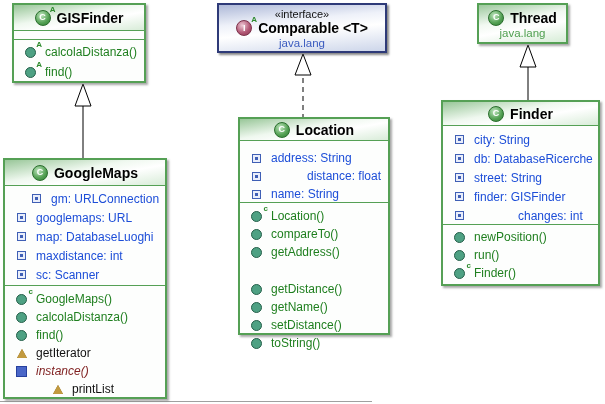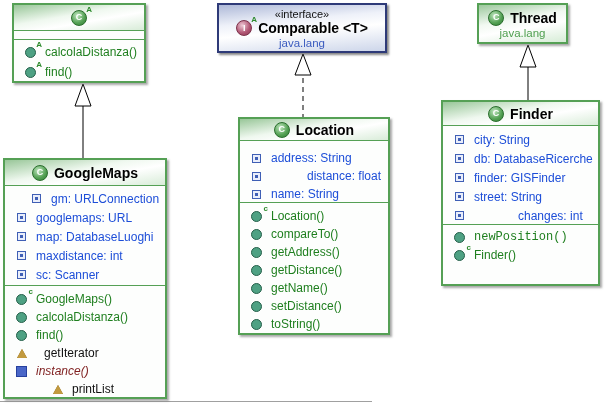--- a/index.html
+++ b/index.html
@@ -99,20 +99,21 @@
       <polygon points="528,45 520,67 536,67" fill="#fff" stroke="#000" stroke-width="1"></polygon>
     </g>
   </svg>
 
   <div class="uml-box green" style="left:12px;top:3px;width:134px;height:80px;">
     <div class="hdr" style="height:25px;">
       <span class="cicn">
           <b>C</b>
           <i class="csup">A</i>
         </span>
+      <span class="ttl">GISFinder</span>
     </div>
     <div class="sec" style="height:9px;"></div>
     <div class="sec fill" style="padding-top:2px;">
       <div class="row" style="height:20px;">
         <span class="iw">
             <span class="mi">
               <i class="msup">A</i>
             </span>
           </span>
         <span class="txt methtx">calcolaDistanza()</span>
@@ -203,21 +204,21 @@
             <span class="mi"></span>
           </span>
         <span class="txt methtx">calcolaDistanza()</span>
       </div>
       <div class="row" style="height:18px;">
         <span class="iw">
             <span class="mi"></span>
           </span>
         <span class="txt methtx">find()</span>
       </div>
-      <div class="row" style="height:18px;gap:8px;">
+      <div class="row" style="height:18px;">
         <span class="iw">
             <span class="ti"></span>
           </span>
         <span class="txt blacktx">getIterator</span>
       </div>
       <div class="row" style="height:18px;">
         <span class="iw">
             <span class="si"></span>
           </span>
         <span class="txt redtx">instance()</span>
@@ -272,21 +273,21 @@
             <span class="mi"></span>
           </span>
         <span class="txt methtx">compareTo()</span>
       </div>
       <div class="row" style="height:18px;">
         <span class="iw">
             <span class="mi"></span>
           </span>
         <span class="txt methtx">getAddress()</span>
       </div>
-      <div class="row" style="height:18px;">
+      <div class="row" style="height:18px;margin-top:19px;">
         <span class="iw">
             <span class="mi"></span>
           </span>
         <span class="txt methtx">getDistance()</span>
       </div>
       <div class="row" style="height:18px;">
         <span class="iw">
             <span class="mi"></span>
           </span>
         <span class="txt methtx">getName()</span>
@@ -323,44 +324,50 @@
       <div class="row" style="height:19px;">
         <span class="iw">
             <span class="fi"></span>
           </span>
         <span class="txt fieldtx">db: DatabaseRicerche</span>
       </div>
       <div class="row" style="height:19px;">
         <span class="iw">
             <span class="fi"></span>
           </span>
+        <span class="txt fieldtx">street: String</span>
+      </div>
+      <div class="row" style="height:19px;">
+        <span class="iw">
+            <span class="fi"></span>
+          </span>
         <span class="txt fieldtx">finder: GISFinder</span>
       </div>
-      <div class="row" style="height:19px;">
-        <span class="iw">
-            <span class="fi"></span>
-          </span>
-        <span class="txt fieldtx">street: String</span>
-      </div>
       <div class="row" style="height:19px;gap:44px;">
         <span class="iw">
             <span class="fi"></span>
           </span>
         <span class="txt fieldtx">changes: int</span>
       </div>
     </div>
     <div class="sec fill" style="padding-top:3px;">
-      <div class="row" style="height:18px;font-family:Liberation Mono, monospace;">
+      <div class="row" style="height:18px;">
         <span class="iw">
             <span class="mi"></span>
           </span>
         <span class="txt methtx">newPosition()</span>
       </div>
       <div class="row" style="height:18px;">
         <span class="iw">
+            <span class="mi"></span>
+          </span>
+        <span class="txt methtx">run()</span>
+      </div>
+      <div class="row" style="height:18px;">
+        <span class="iw">
             <span class="mi">
               <i class="msup">c</i>
             </span>
           </span>
         <span class="txt methtx">Finder()</span>
       </div>
     </div>
   </div>
 
 </div>

